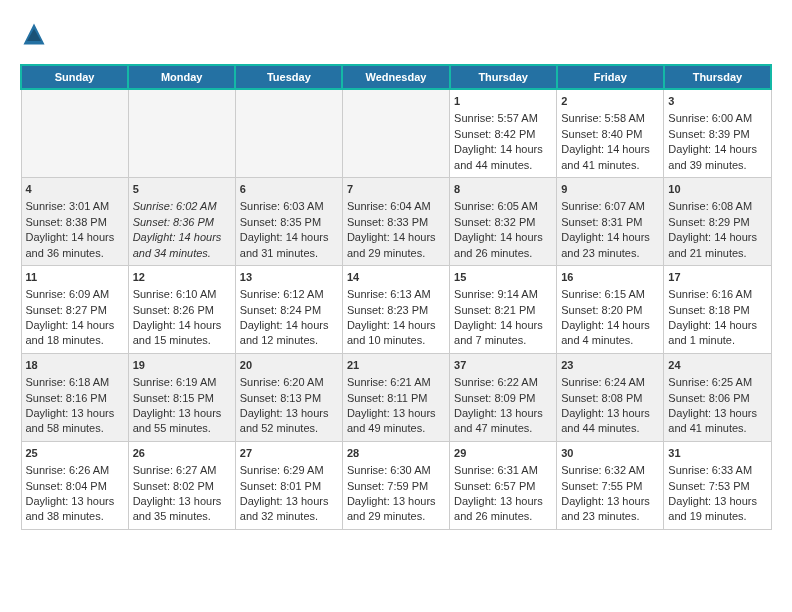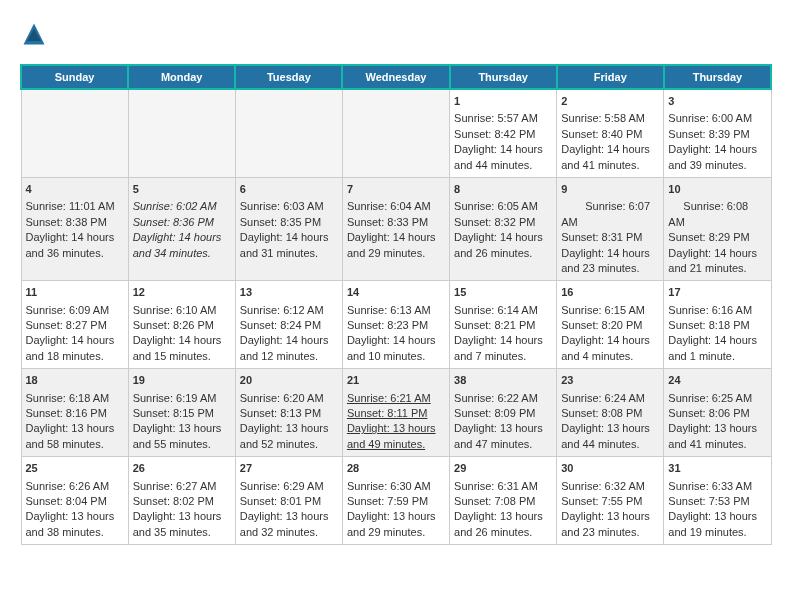--- a/index.html
+++ b/index.html
@@ -140,45 +140,45 @@
         <td><span class="day-number">2</span><span class="day-info" style="white-space: pre-line;">Sunrise: 5:58 AM
 Sunset: 8:40 PM
 Daylight: 14 hours
 and 41 minutes.</span></td>
         <td><span class="day-number">3</span><span class="day-info" style="white-space: pre-line;">Sunrise: 6:00 AM
 Sunset: 8:39 PM
 Daylight: 14 hours
 and 39 minutes.</span></td>
       </tr>
       <tr>
-        <td class="shaded"><span class="day-number">4</span><span class="day-info" style="white-space: pre-line;">Sunrise: 11:01 AM
+        <td class="shaded"><span class="day-number">4</span><span class="day-info" style="white-space: pre-line;">Sunrise: 3:01 AM
 Sunset: 8:38 PM
 Daylight: 14 hours
 and 36 minutes.</span></td>
         <td class="shaded"><span class="day-number">5</span><span class="day-info" style="white-space: pre-line; font-style: italic;">Sunrise: 6:02 AM
 Sunset: 8:36 PM
 Daylight: 14 hours
 and 34 minutes.</span></td>
         <td class="shaded"><span class="day-number">6</span><span class="day-info" style="white-space: pre-line;">Sunrise: 6:03 AM
 Sunset: 8:35 PM
 Daylight: 14 hours
 and 31 minutes.</span></td>
         <td class="shaded"><span class="day-number">7</span><span class="day-info" style="white-space: pre-line;">Sunrise: 6:04 AM
 Sunset: 8:33 PM
 Daylight: 14 hours
 and 29 minutes.</span></td>
         <td class="shaded"><span class="day-number">8</span><span class="day-info" style="white-space: pre-line;">Sunrise: 6:05 AM
 Sunset: 8:32 PM
 Daylight: 14 hours
 and 26 minutes.</span></td>
-        <td class="shaded"><span class="day-number">9</span><span class="day-info" style="white-space: pre-line; margin-left: 24px;">Sunrise: 6:07 AM
+        <td class="shaded"><span class="day-number">9</span><span class="day-info" style="white-space: pre-line;">Sunrise: 6:07 AM
 Sunset: 8:31 PM
 Daylight: 14 hours
 and 23 minutes.</span></td>
-        <td class="shaded"><span class="day-number">10</span><span class="day-info" style="white-space: pre-line; margin-left: 15px;">Sunrise: 6:08 AM
+        <td class="shaded"><span class="day-number">10</span><span class="day-info" style="white-space: pre-line;">Sunrise: 6:08 AM
 Sunset: 8:29 PM
 Daylight: 14 hours
 and 21 minutes.</span></td>
       </tr>
       <tr>
         <td><span class="day-number">11</span><span class="day-info" style="white-space: pre-line;">Sunrise: 6:09 AM
 Sunset: 8:27 PM
 Daylight: 14 hours
 and 18 minutes.</span></td>
         <td><span class="day-number">12</span><span class="day-info" style="white-space: pre-line;">Sunrise: 6:10 AM
@@ -186,21 +186,21 @@
 Daylight: 14 hours
 and 15 minutes.</span></td>
         <td><span class="day-number">13</span><span class="day-info" style="white-space: pre-line;">Sunrise: 6:12 AM
 Sunset: 8:24 PM
 Daylight: 14 hours
 and 12 minutes.</span></td>
         <td><span class="day-number">14</span><span class="day-info" style="white-space: pre-line;">Sunrise: 6:13 AM
 Sunset: 8:23 PM
 Daylight: 14 hours
 and 10 minutes.</span></td>
-        <td><span class="day-number">15</span><span class="day-info" style="white-space: pre-line;">Sunrise: 6:14 AM
+        <td><span class="day-number">15</span><span class="day-info" style="white-space: pre-line;">Sunrise: 9:14 AM
 Sunset: 8:21 PM
 Daylight: 14 hours
 and 7 minutes.</span></td>
         <td><span class="day-number">16</span><span class="day-info" style="white-space: pre-line;">Sunrise: 6:15 AM
 Sunset: 8:20 PM
 Daylight: 14 hours
 and 4 minutes.</span></td>
         <td><span class="day-number">17</span><span class="day-info" style="white-space: pre-line;">Sunrise: 6:16 AM
 Sunset: 8:18 PM
 Daylight: 14 hours
@@ -212,25 +212,25 @@
 Daylight: 13 hours
 and 58 minutes.</span></td>
         <td class="shaded"><span class="day-number">19</span><span class="day-info" style="white-space: pre-line;">Sunrise: 6:19 AM
 Sunset: 8:15 PM
 Daylight: 13 hours
 and 55 minutes.</span></td>
         <td class="shaded"><span class="day-number">20</span><span class="day-info" style="white-space: pre-line; text-align: center;">Sunrise: 6:20 AM
 Sunset: 8:13 PM
 Daylight: 13 hours
 and 52 minutes.</span></td>
-        <td class="shaded"><span class="day-number">21</span><span class="day-info" style="white-space: pre-line; text-decoration: underline;">Sunrise: 6:21 AM
+        <td class="shaded"><span class="day-number">21</span><span class="day-info" style="white-space: pre-line;">Sunrise: 6:21 AM
 Sunset: 8:11 PM
 Daylight: 13 hours
 and 49 minutes.</span></td>
-        <td class="shaded"><span class="day-number">38</span><span class="day-info" style="white-space: pre-line; margin-top: 36px;">Sunrise: 6:22 AM
+        <td class="shaded"><span class="day-number">37</span><span class="day-info" style="white-space: pre-line; margin-top: 36px;">Sunrise: 6:22 AM
 Sunset: 8:09 PM
 Daylight: 13 hours
 and 47 minutes.</span></td>
         <td class="shaded"><span class="day-number">23</span><span class="day-info" style="white-space: pre-line;">Sunrise: 6:24 AM
 Sunset: 8:08 PM
 Daylight: 13 hours
 and 44 minutes.</span></td>
         <td class="shaded"><span class="day-number">24</span><span class="day-info" style="white-space: pre-line;">Sunrise: 6:25 AM
 Sunset: 8:06 PM
 Daylight: 13 hours
@@ -247,21 +247,21 @@
 and 35 minutes.</span></td>
         <td><span class="day-number">27</span><span class="day-info" style="white-space: pre-line;">Sunrise: 6:29 AM
 Sunset: 8:01 PM
 Daylight: 13 hours
 and 32 minutes.</span></td>
         <td><span class="day-number">28</span><span class="day-info" style="white-space: pre-line;">Sunrise: 6:30 AM
 Sunset: 7:59 PM
 Daylight: 13 hours
 and 29 minutes.</span></td>
         <td><span class="day-number">29</span><span class="day-info" style="white-space: pre-line;">Sunrise: 6:31 AM
-Sunset: 7:08 PM
+Sunset: 6:57 PM
 Daylight: 13 hours
 and 26 minutes.</span></td>
         <td><span class="day-number">30</span><span class="day-info" style="white-space: pre-line;">Sunrise: 6:32 AM
 Sunset: 7:55 PM
 Daylight: 13 hours
 and 23 minutes.</span></td>
         <td><span class="day-number">31</span><span class="day-info" style="white-space: pre-line;">Sunrise: 6:33 AM
 Sunset: 7:53 PM
 Daylight: 13 hours
 and 19 minutes.</span></td>

